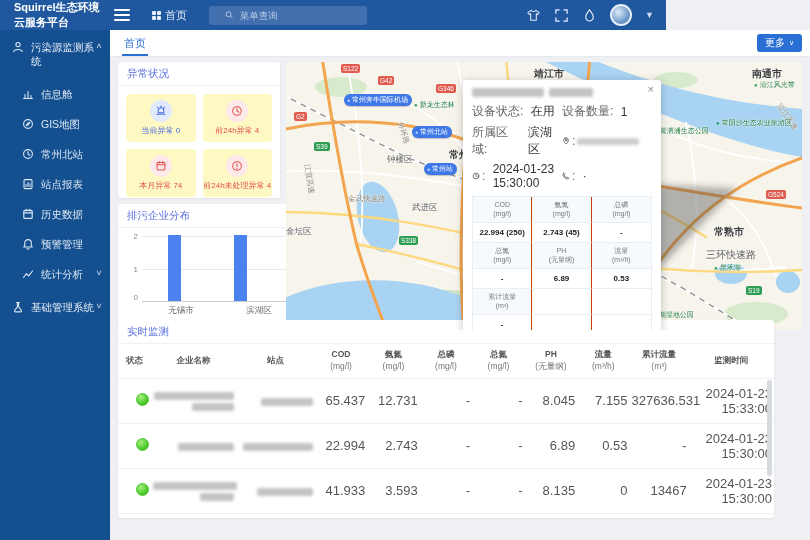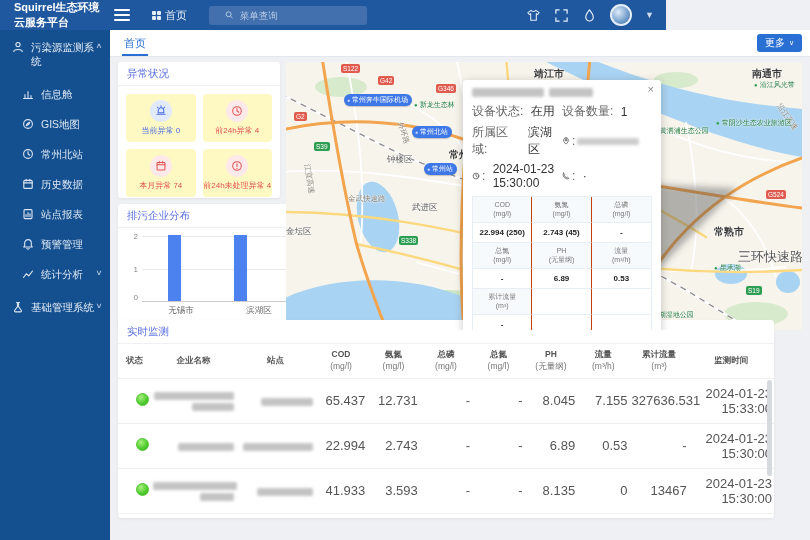--- a/index.html
+++ b/index.html
@@ -169,31 +169,31 @@
   </div>
   <div class="side-item">
     <svg class="sicon" viewBox="0 0 12 12">
       <circle cx="6" cy="6" r="4.4"></circle>
         <path d="M6,3.6 V6 L7.8,7.2"></path>
     </svg>
     <span>常州北站</span>
   </div>
   <div class="side-item">
     <svg class="sicon" viewBox="0 0 12 12">
+      <rect x="2" y="1.6" width="8" height="9" rx="1"></rect>
+        <path d="M4,8.6 V6.6 M6,8.6 V4.6 M8,8.6 V5.8"></path>
+    </svg>
+    <span>站点报表</span>
+  </div>
+  <div class="side-item">
+    <svg class="sicon" viewBox="0 0 12 12">
       <rect x="1.8" y="2.4" width="8.4" height="8" rx="1"></rect>
         <path d="M1.8,4.9 H10.2 M4.2,1.4 V3 M7.8,1.4 V3"></path>
     </svg>
     <span>历史数据</span>
-  </div>
-  <div class="side-item">
-    <svg class="sicon" viewBox="0 0 12 12">
-      <rect x="2" y="1.6" width="8" height="9" rx="1"></rect>
-        <path d="M4,8.6 V6.6 M6,8.6 V4.6 M8,8.6 V5.8"></path>
-    </svg>
-    <span>站点报表</span>
   </div>
   <div class="side-item">
     <svg class="sicon" viewBox="0 0 12 12">
       <path d="M6,1.6 A3.3,3.3 0 0 1 9.3,4.9 V7.5 L10.3,9 H1.7 L2.7,7.5 V4.9 A3.3,3.3 0 0 1 6,1.6 Z M4.8,10.4 A1.3,1.3 0 0 0 7.2,10.4"></path>
     </svg>
     <span>预警管理</span>
   </div>
   <div class="side-item">
     <svg class="sicon" viewBox="0 0 12 12">
       <polyline points="1.5,9.5 4.3,5.8 6.8,7.8 10.5,3"></polyline>
@@ -343,21 +343,21 @@
   <span class="ml city" style="left:428px;top:163px;">常熟市</span>
   <span class="ml city" style="left:352px;top:50px;">港市</span>
   <span class="ml district" style="left:126px;top:140px;">武进区</span>
   <span class="ml district" style="left:101px;top:92px;">钟楼区</span>
   <span class="ml district" style="left:238px;top:232px;">滨湖区</span>
   <span class="ml district" style="left:0px;top:164px;">金坛区</span>
   <span class="ml roadlbl" style="left:26px;top:132px;margin-left:36px;">金武快速路</span>
   <span class="ml roadlbl" style="left:106px;top:66px;transform:rotate(72deg);">外环路</span>
   <span class="ml roadlbl" style="left:8px;top:112px;transform:rotate(80deg);">江宜高速</span>
   <span class="ml roadlbl" style="left:246px;top:178px;transform:rotate(10deg);">苏锡常南部高速公路</span>
-  <span class="ml roadlbl" style="left:420px;top:186px;font-size:13px;color:#555;margin-left:32px;">三环快速路</span>
+  <span class="ml roadlbl" style="left:420px;top:186px;font-size:10px;color:#555;">三环快速路</span>
   <span class="ml roadlbl" style="left:486px;top:50px;transform:rotate(55deg);">沿江高速</span>
   <span class="ml poi-blue" style="left:58px;top:32px;">常州奔牛国际机场</span>
   <span class="ml poi-blue" style="left:126px;top:64px;">常州北站</span>
   <span class="ml poi-blue" style="left:138px;top:101px;">常州站</span>
   <span class="ml poi-blue" style="left:296px;top:240px;">无锡硕放机场</span>
   <span class="ml poi-green" style="left:128px;top:38px;">新龙生态林</span>
   <span class="ml poi-green" style="left:368px;top:64px;">黄泗浦生态公园</span>
   <span class="ml poi-green" style="left:288px;top:255px;">大溪港湿地公园</span>
   <span class="ml poi-green" style="left:360px;top:248px;">贡湖湿地公园</span>
   <span class="ml poi-green" style="left:428px;top:201px;">昆承湖</span>

